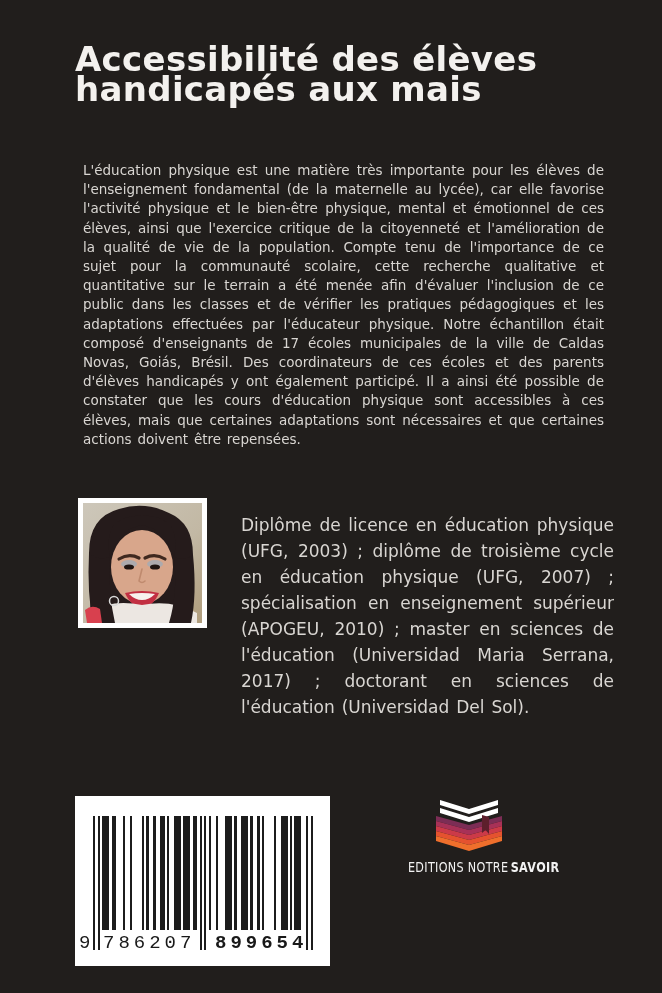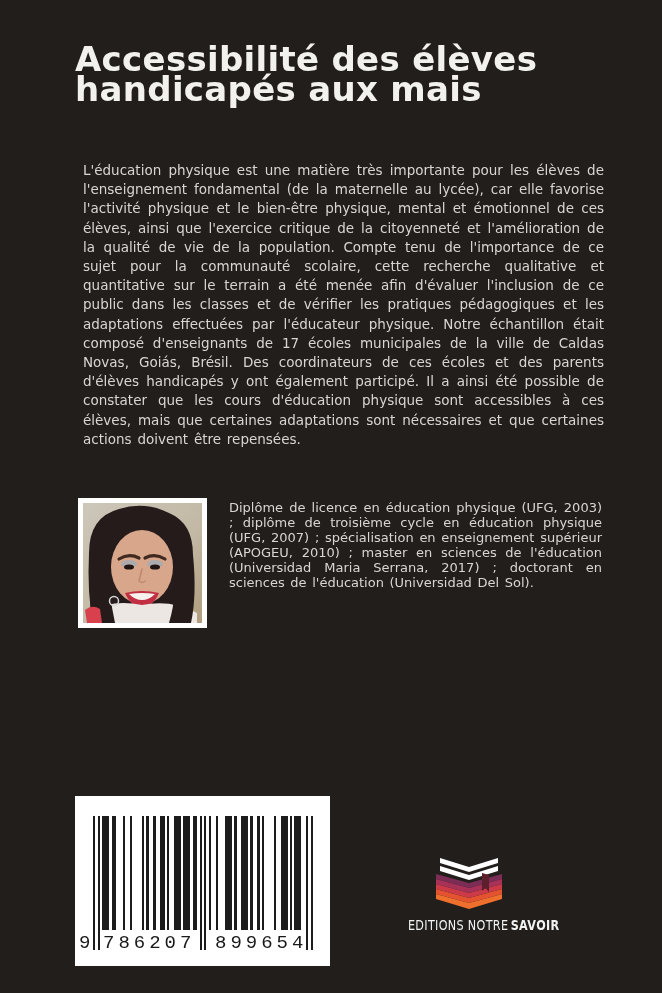--- a/index.html
+++ b/index.html
@@ -45,24 +45,24 @@
     width: 129px; height: 130px;
     background: #ffffff;
     padding: 5px;
   }
   .photo svg { display: block; }
 
   .bio {
     position: absolute;
     left: 225px; top: 496px;
     width: 373px;
-    margin: 4px;
+    margin: 16px;
     color: var(--body-text, #d9d6d2);
-    font-size: 13px;
-    line-height: 15px;
+    font-size: 17px;
+    line-height: 26px;
     text-align: justify;
     word-spacing: 1.5px;
   }
 
   .barcode {
     position: absolute;
     left: 75px; top: 796px;
     width: 255px; height: 170px;
     background: var(--barcode-bg, #ffffff);
   }
@@ -70,25 +70,25 @@
   .bar  { position: absolute; top: 0; background: var(--bar-color, #1c1c1c); }
   .bd {
     position: absolute; top: 136px;
     font-family: "Liberation Mono", monospace;
     font-size: 19px;
     color: #191919;
     white-space: nowrap;
   }
   .bd-prefix { left: 4px; }
   .bd-left   { left: 28px;  letter-spacing: 4px; }
-  .bd-right  { left: 140px; letter-spacing: 4px; }
+  .bd-right  { left: 140px; letter-spacing: 4px; font-weight: bold; }
 
   .logo {
     position: absolute;
-    left: 389px; top: 858px;
+    left: 389px; top: 800px;
     width: 160px;
     text-align: right;
   }
   .logo-icon { display: block; margin: 0 auto; }
   .logo-text {
     margin-top: 7px;
     color: #f2f2f2;
     font-size: 14px;
     letter-spacing: 0.4px;
     white-space: nowrap;

